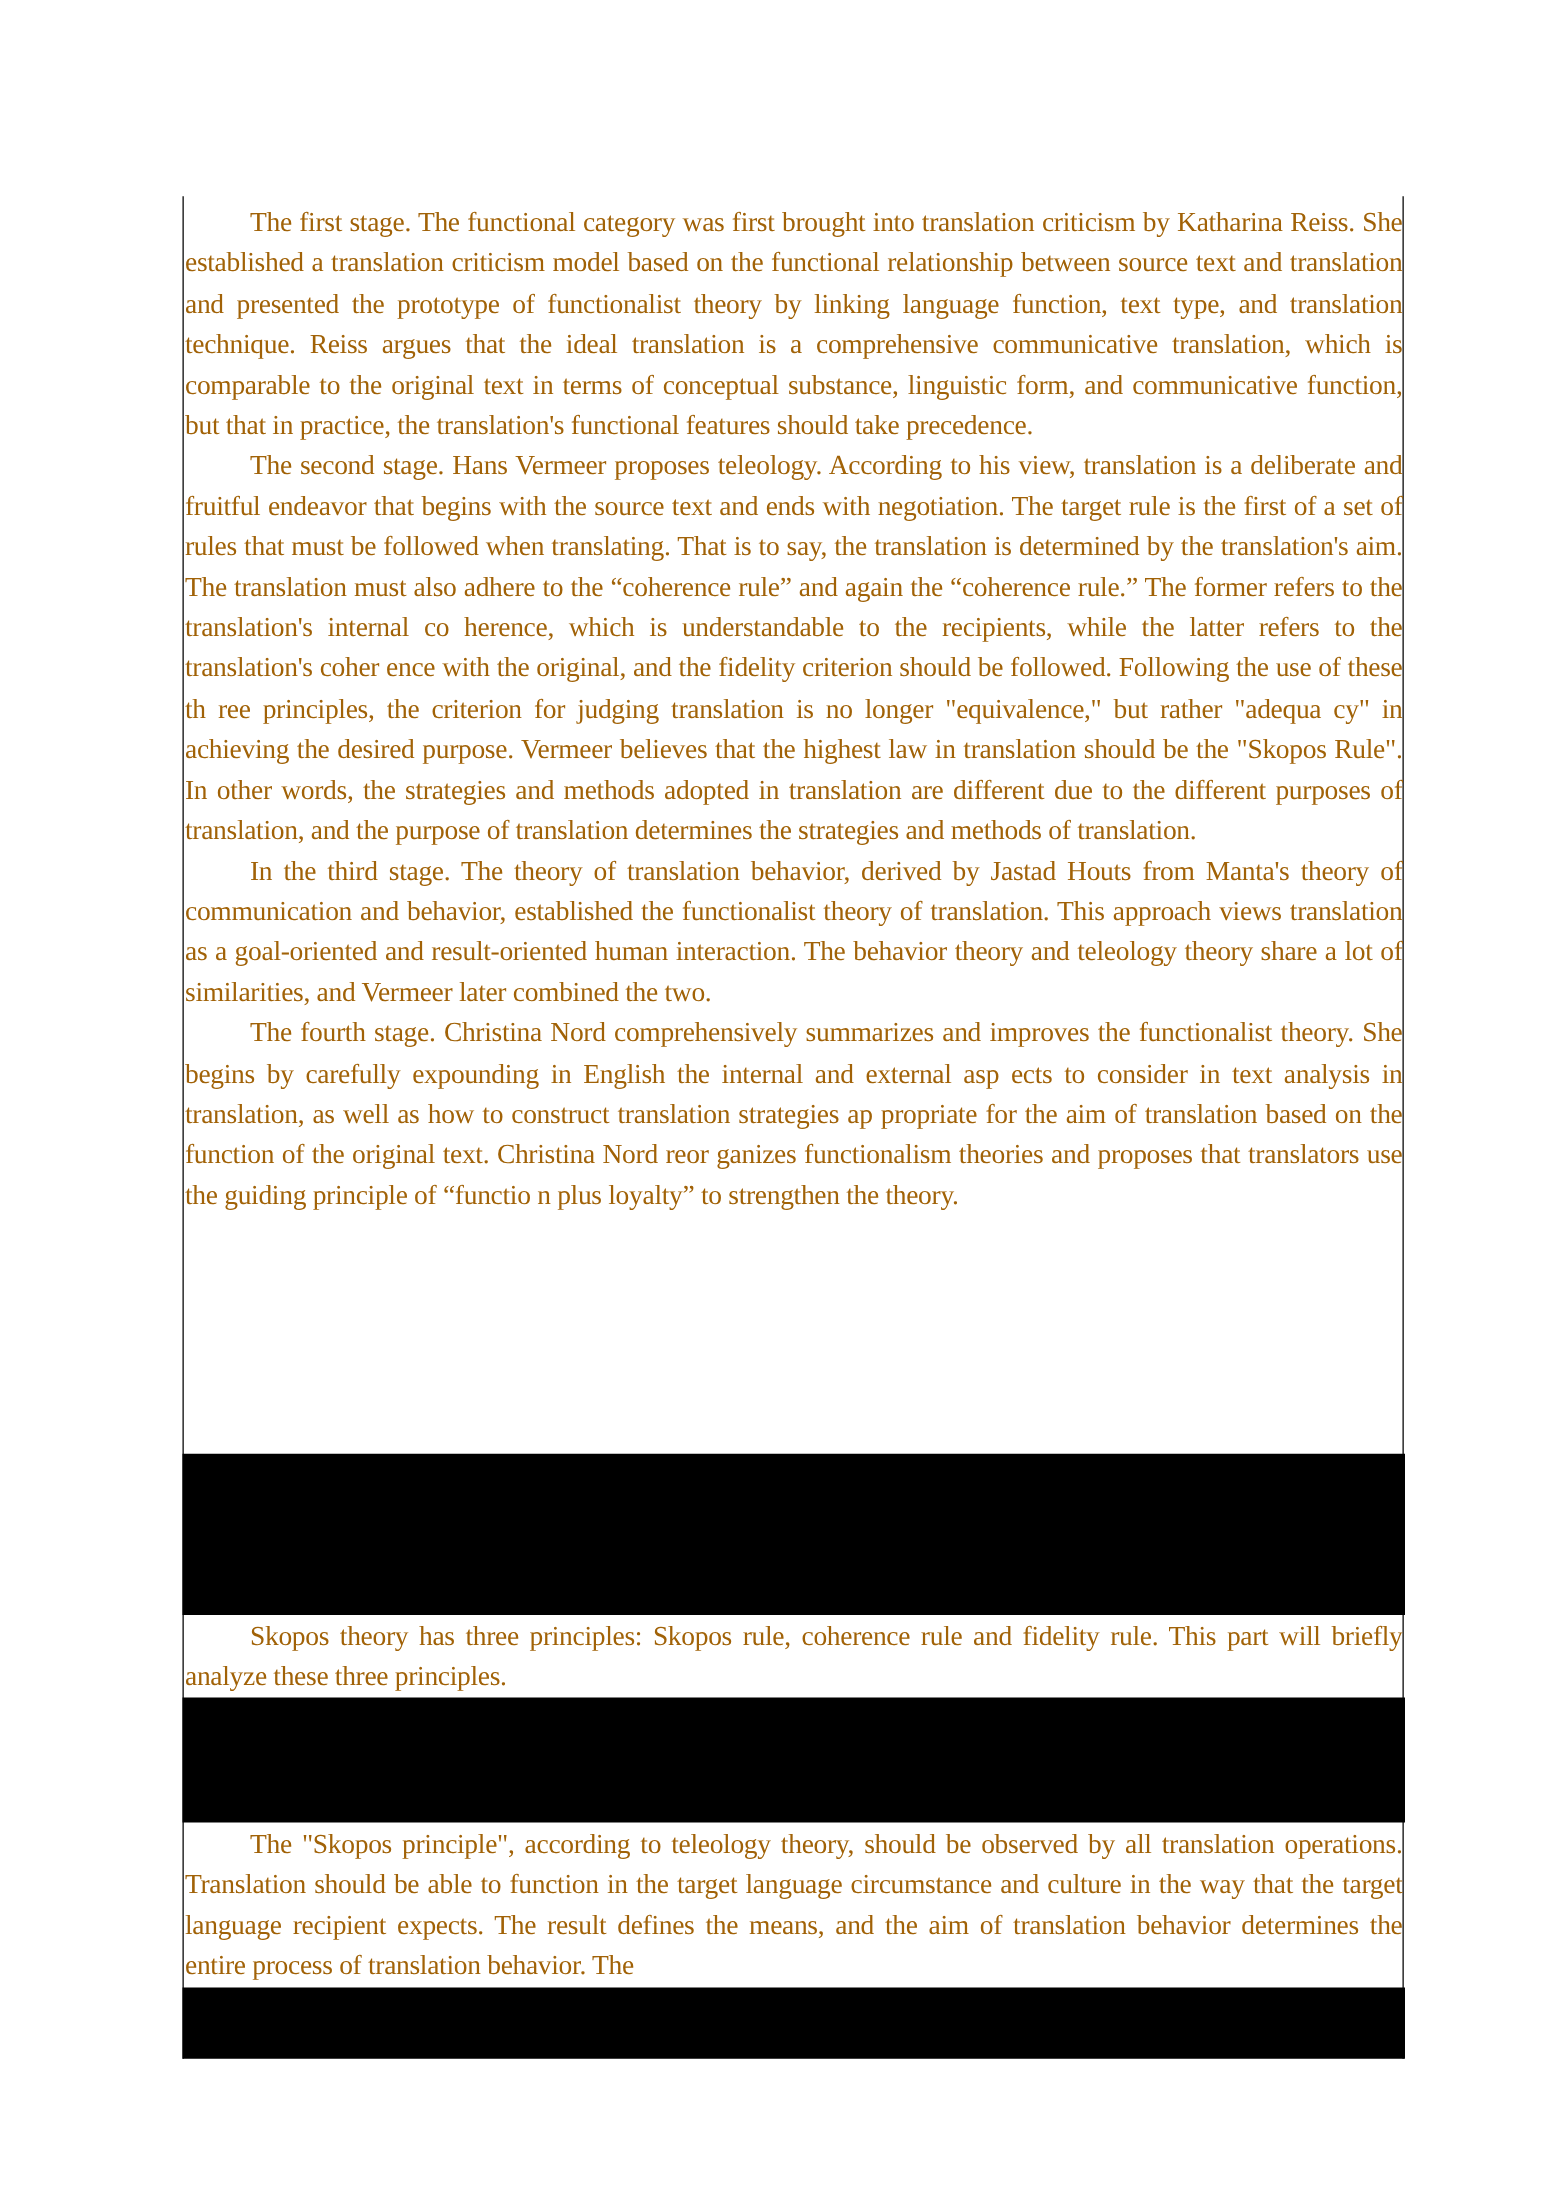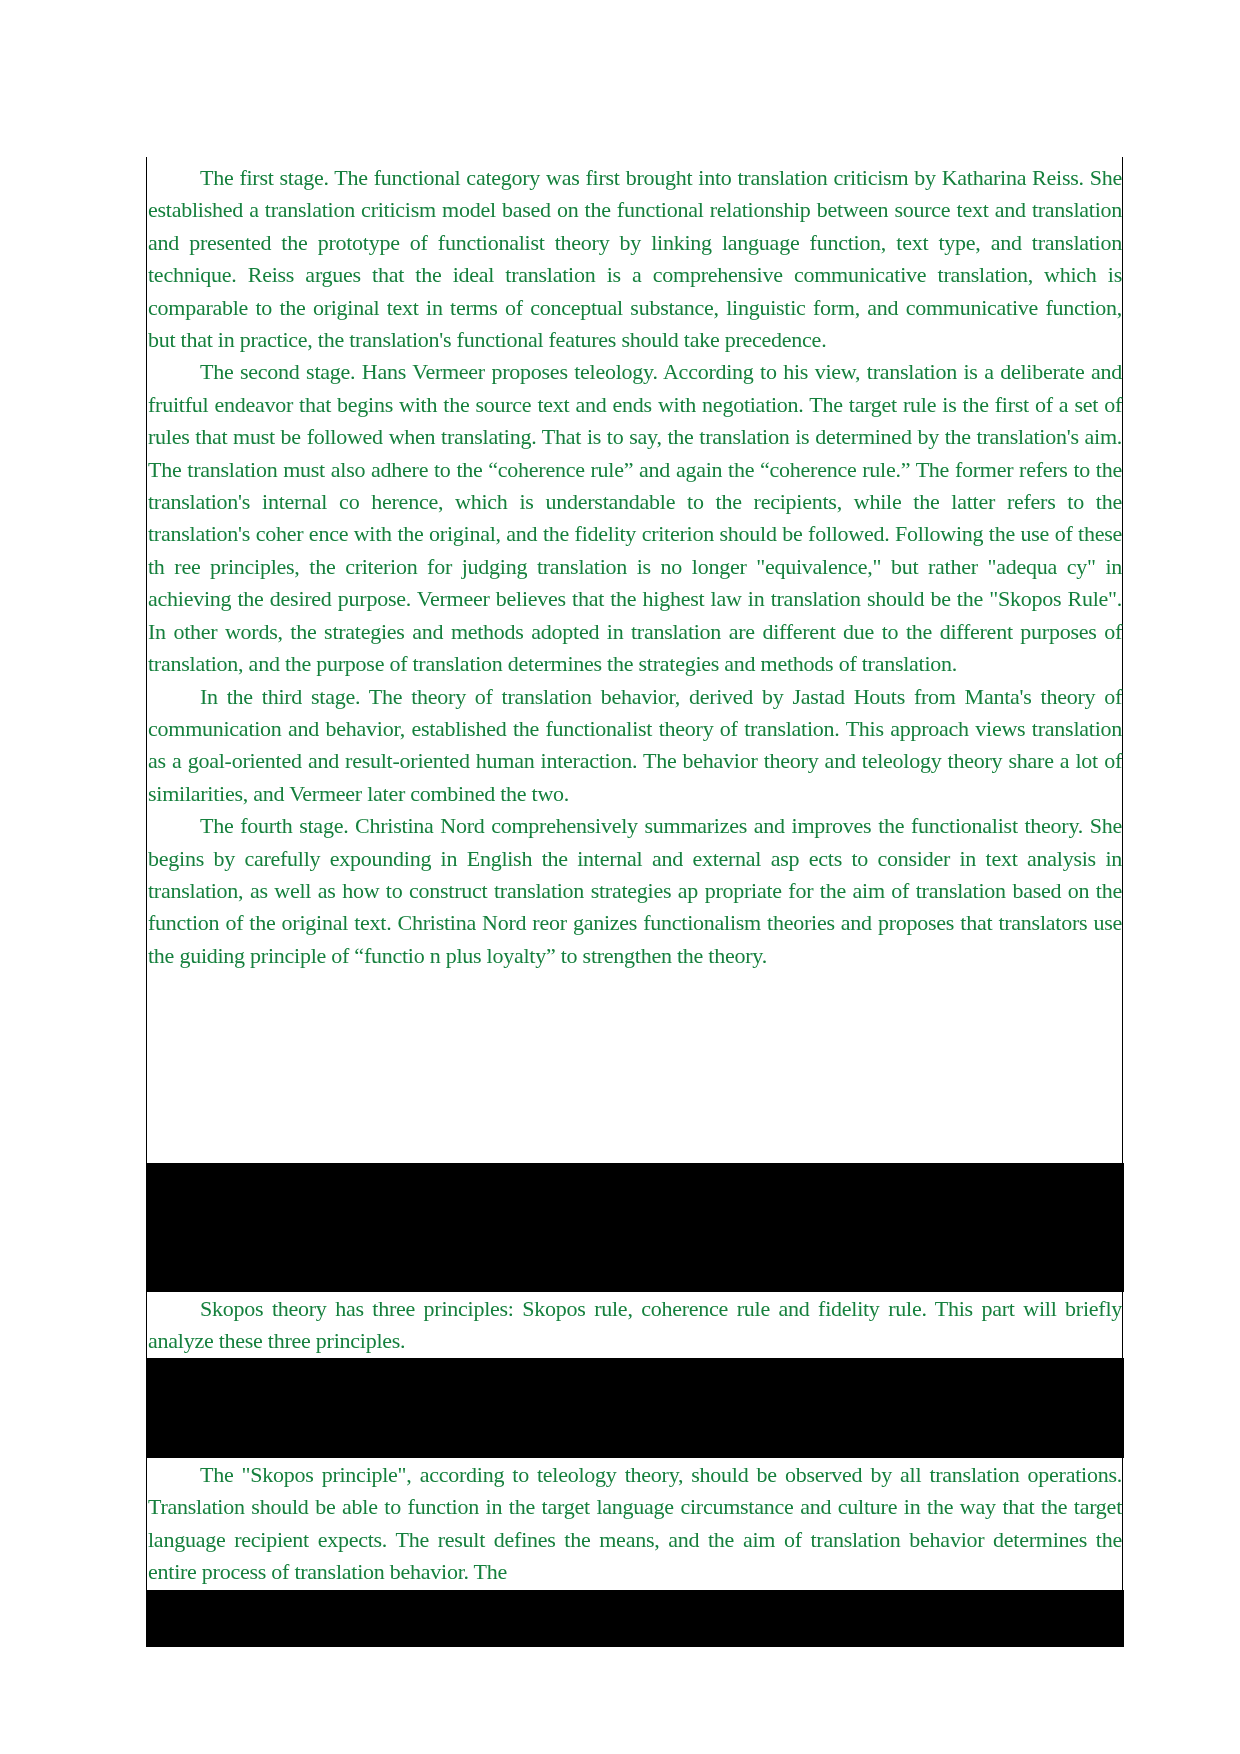--- a/index.html
+++ b/index.html
@@ -6,21 +6,21 @@
   body { width: 1240px; height: 1754px; position: relative; overflow: hidden; }
   .frame {
     position: absolute; left: 146px; top: 157px; width: 977px; height: 1490px;
     border-left: 1.5px solid #000; border-right: 1.5px solid #000;
     box-sizing: border-box;
   }
   .block {
     position: absolute; left: 146px; width: 977px; box-sizing: border-box;
     padding: 0 1px 0 2px;
     font-family: "Liberation Serif", "DejaVu Serif", serif;
-    font-size: 22px; line-height: 32.4px; color: #15803d;
+    font-size: 22px; line-height: 32.4px; color: #a16207;
   }
   .block p {
     margin: 0; text-align: justify; text-indent: 52px;
     letter-spacing: -0.25px; word-spacing: 0px;
   }
   .redact { position: absolute; left: 146px; width: 978px; background: #000; }
 </style>
 </head>
 <body>
 

